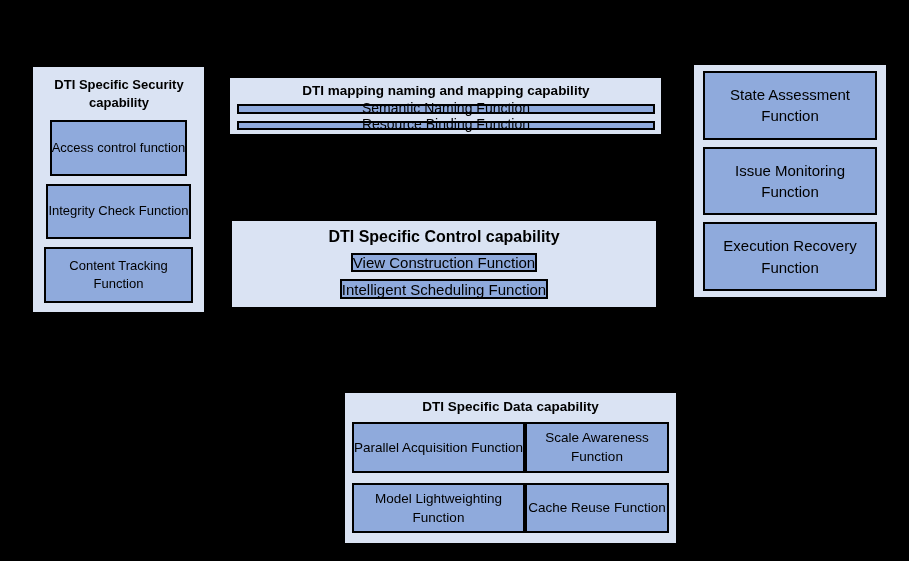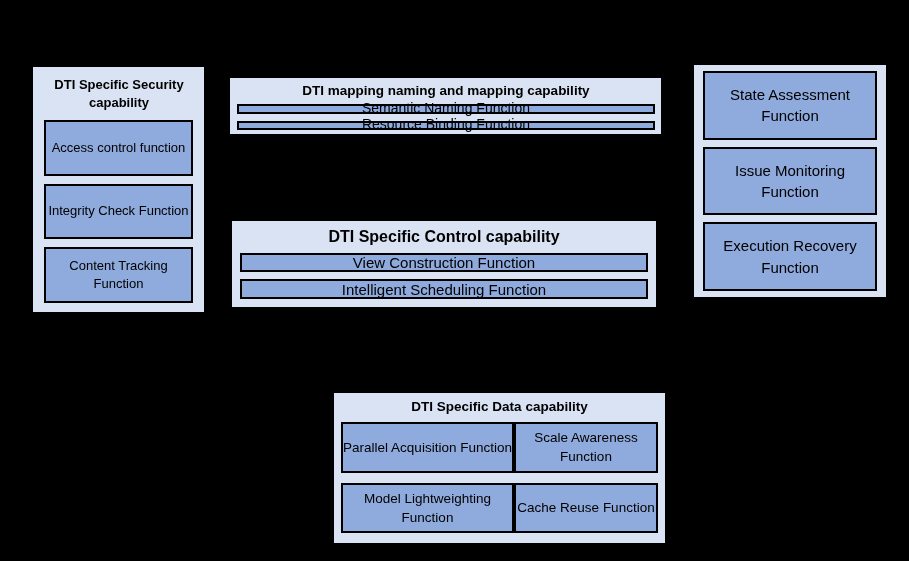--- a/index.html
+++ b/index.html
@@ -31,39 +31,39 @@
   .boxes.row{flex-direction:column;}
   .fbox{
     box-sizing:border-box;background:var(--function-fill);
     border:2px solid var(--border);
     display:flex;align-items:center;justify-content:center;
     text-align:center;line-height:1.42;flex:1 1 0;min-height:0;
   }
   
   .g-security{left:31px;top:65px;width:175px;height:249px;padding:9px 11px 9px 11px;}
   .g-security .group-title{font-size:13px;width:150px;margin-bottom:9px;}
-  .g-security .boxes{gap:8px;}
+  .g-security .boxes{gap:8px;align-items:center;}
   .g-security .fbox{font-size:13px;}
   
   .g-naming{left:228px;top:76px;width:435px;height:60px;padding:4px 6px 4px 7px;}
   .g-naming .group-title{font-size:13.5px;width:100%;margin-bottom:4px;}
   .g-naming .boxes{gap:7px;}
   .g-naming .fbox{font-size:14px;}
   
   .g-control{left:230px;top:219px;width:428px;height:90px;padding:5px 8px 8px 8px;}
   .g-control .group-title{font-size:16px;width:100%;margin-bottom:5px;}
-  .g-control .boxes{gap:7px;}
+  .g-control .boxes{gap:7px;align-items:center;}
   .g-control .fbox{font-size:15px;}
   
   .g-management{left:692px;top:63px;width:196px;height:236px;padding:6px 9px 6px 9px;}
   .g-management .group-title{font-size:13px;width:176px;margin-bottom:7px;}
   .g-management .boxes{gap:7px;}
   .g-management .fbox{font-size:15px;text-align:center;}
   
-  .g-data{left:332px;top:391px;width:335px;height:154px;padding:5px 7px 10px 7px;}
+  .g-data{left:343px;top:391px;width:335px;height:154px;padding:5px 7px 10px 7px;}
   .g-data .group-title{font-size:13.5px;width:100%;margin-bottom:6px;}
   .g-data .boxes.grid{
     display:grid;flex:1 1 auto;min-height:0;
     grid-template-columns:173px 1fr;
     grid-template-rows:1fr 1fr;
     gap:10px 0;
   }
   .g-data .fbox{font-size:13.5px;}
 </style>
 </head>

